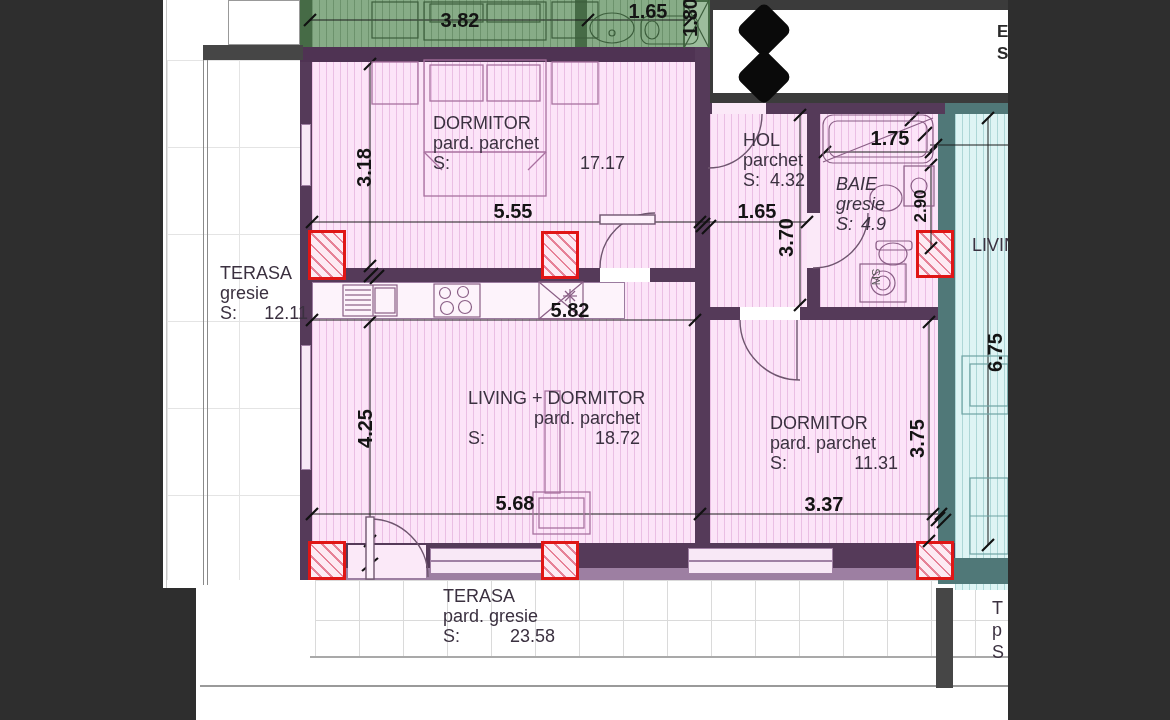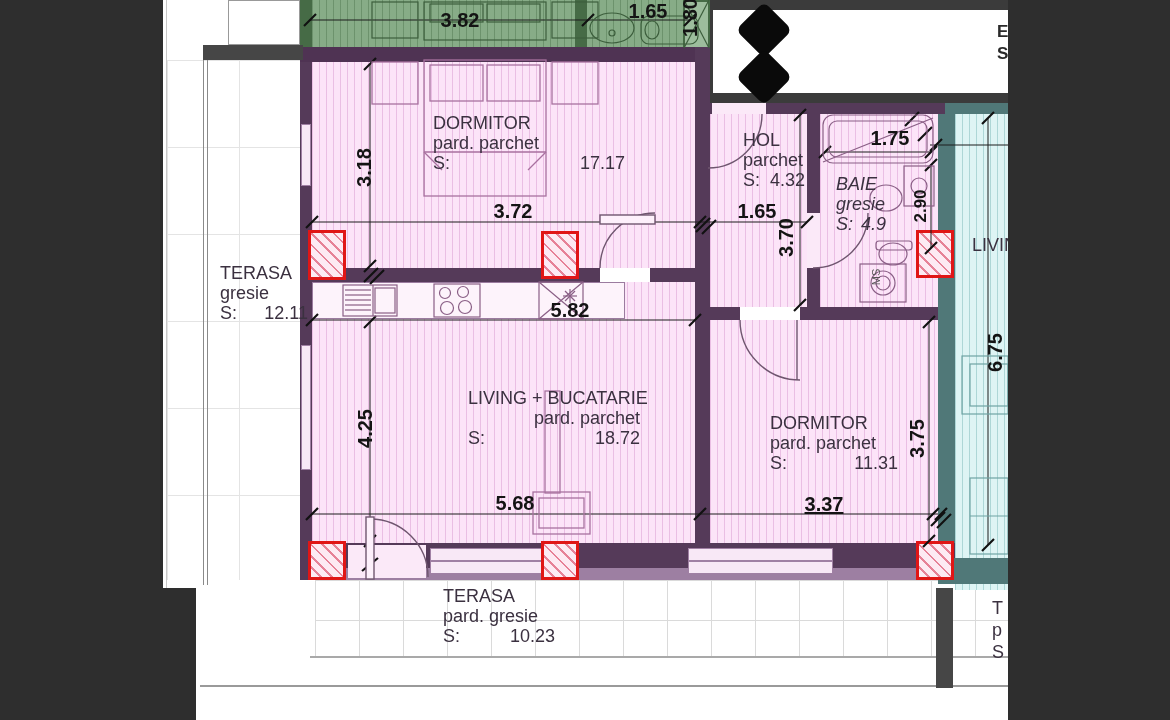--- a/index.html
+++ b/index.html
@@ -245,29 +245,29 @@
         <rect x="970" y="364" width="38" height="42"></rect>
       <rect x="970" y="478" width="38" height="76"></rect>
         <line x1="970" y1="516" x2="1008" y2="516"></line>
     </g>
   </svg>
 
   <div class="dim" style="left:420px;top:9px;width:80px;">3.82</div>
   <div class="dim" style="left:618px;top:0;width:60px;">1.65</div>
   <div class="dim rot" style="left:667px;top:6px;width:46px;">1.80</div>
   <div class="dim rot" style="left:334px;top:156px;width:60px;">3.18</div>
-  <div class="dim" style="left:483px;top:200px;width:60px;">3.72</div>
+  <div class="dim" style="left:483px;top:200px;width:60px;">5.55</div>
   <div class="dim" style="left:727px;top:200px;width:60px;">1.65</div>
   <div class="dim rot" style="left:756px;top:226px;width:60px;">3.70</div>
   <div class="dim" style="left:848px;top:127px;width:60px;margin-left:12px;">1.75</div>
   <div class="dim rot" style="left:891px;top:196px;width:60px;font-size:17px;">2.90</div>
   <div class="dim" style="left:540px;top:299px;width:60px;">5.82</div>
   <div class="dim rot" style="left:335px;top:417px;width:60px;">4.25</div>
   <div class="dim" style="left:485px;top:492px;width:60px;">5.68</div>
-  <div class="dim" style="left:794px;top:493px;width:60px;text-decoration:underline;">3.37</div>
+  <div class="dim" style="left:794px;top:493px;width:60px;">3.37</div>
   <div class="dim rot" style="left:887px;top:427px;width:60px;">3.75</div>
   <div class="dim rot" style="left:965px;top:341px;width:60px;">6.75</div>
 
   <div class="rlabel" style="left:433px;top:113px;width:192px;">
     <div>DORMITOR</div>
     <div>pard. parchet</div>
     <div class="arow">
         <span>S:</span>
         <span>17.17</span>
       </div>
@@ -290,41 +290,41 @@
   </div>
   <div class="rlabel" style="left:220px;top:263px;width:88px;">
     <div>TERASA</div>
     <div>gresie</div>
     <div class="arow">
         <span>S:</span>
         <span>12.11</span>
       </div>
   </div>
   <div class="rlabel" style="left:468px;top:388px;width:172px;">
-    <div>LIVING + BUCATARIE</div>
+    <div>LIVING + DORMITOR</div>
     <div style="text-align:right;">pard. parchet</div>
     <div class="arow">
         <span>S:</span>
         <span>18.72</span>
       </div>
   </div>
   <div class="rlabel" style="left:770px;top:413px;width:128px;">
     <div>DORMITOR</div>
     <div>pard. parchet</div>
     <div class="arow">
         <span>S:</span>
         <span>11.31</span>
       </div>
   </div>
   <div class="rlabel" style="left:443px;top:586px;width:112px;">
     <div>TERASA</div>
     <div>pard. gresie</div>
     <div class="arow">
         <span>S:</span>
-        <span>10.23</span>
+        <span>23.58</span>
       </div>
   </div>
   <div class="rlabel" style="left:972px;top:235px;">LIVING</div>
   <div class="rlabel" style="left:992px;top:598px;">
     <div>T</div>
     <div style="margin-top:2px;">p</div>
     <div style="margin-top:2px;">S</div>
   </div>
   <div class="abs" style="left:862px;top:270px;width:30px;height:14px;transform:rotate(-90deg);font-size:11px;color:#555;text-align:center;">MS</div>
 

